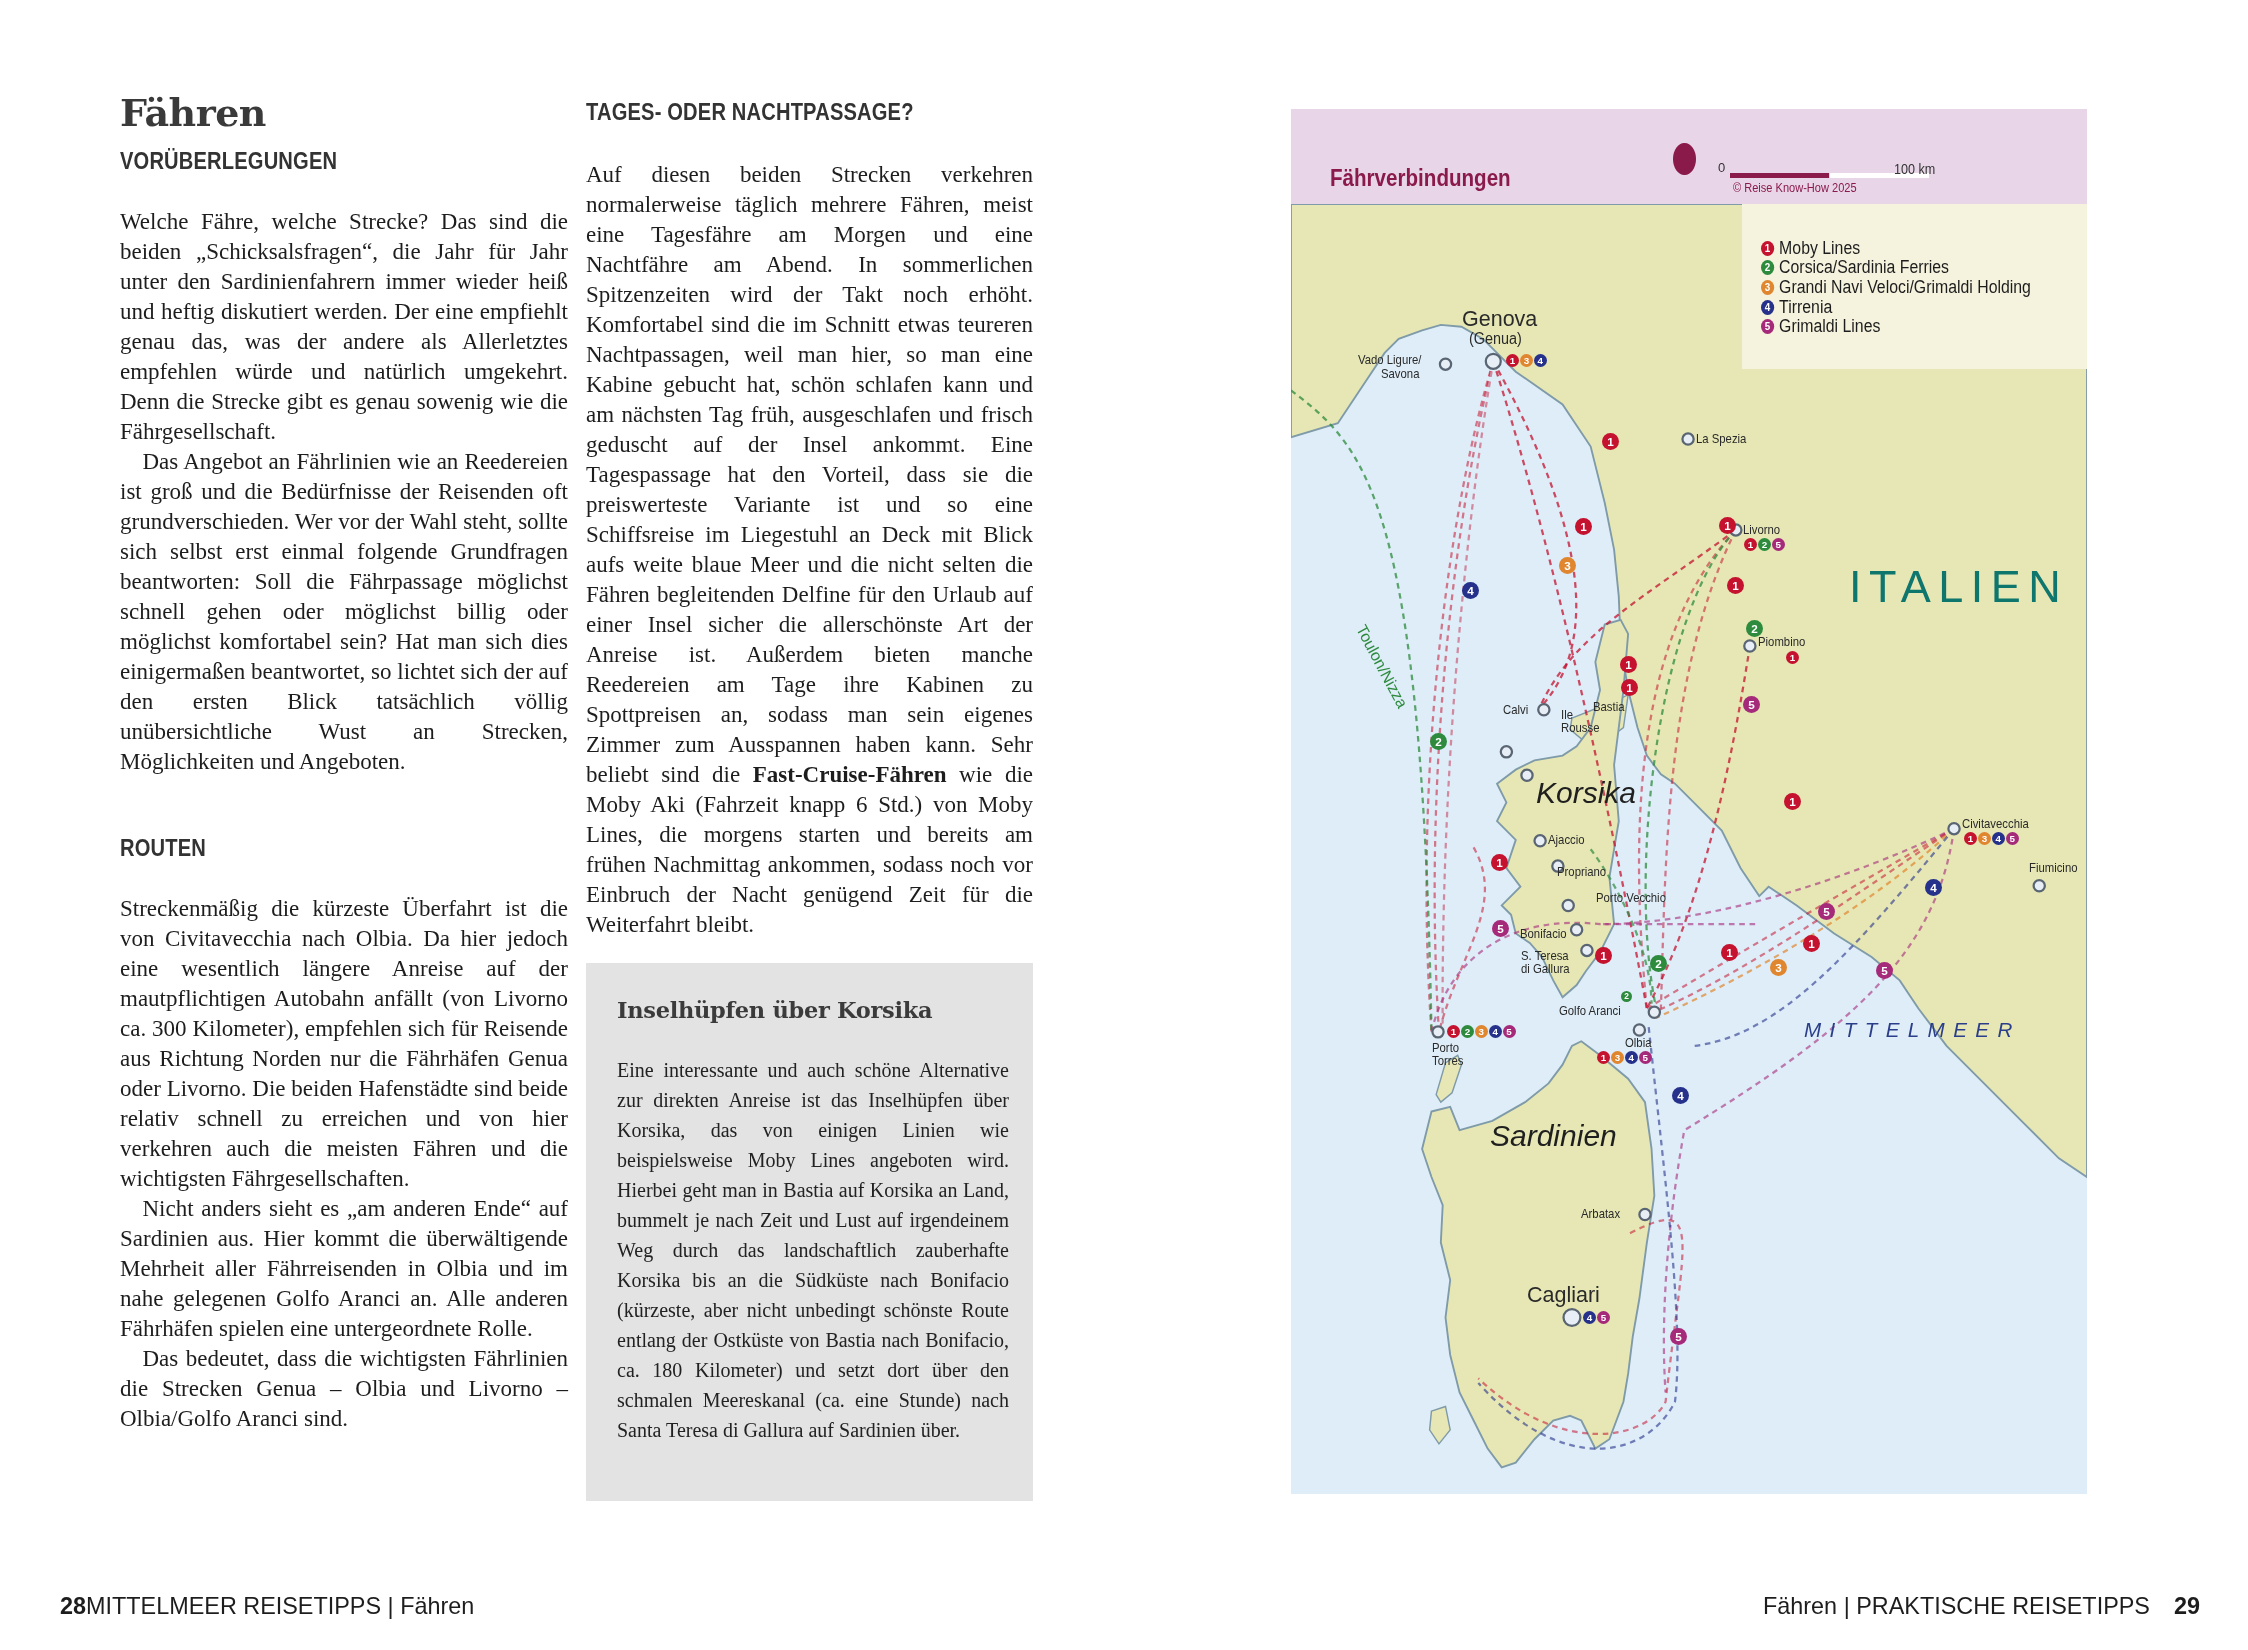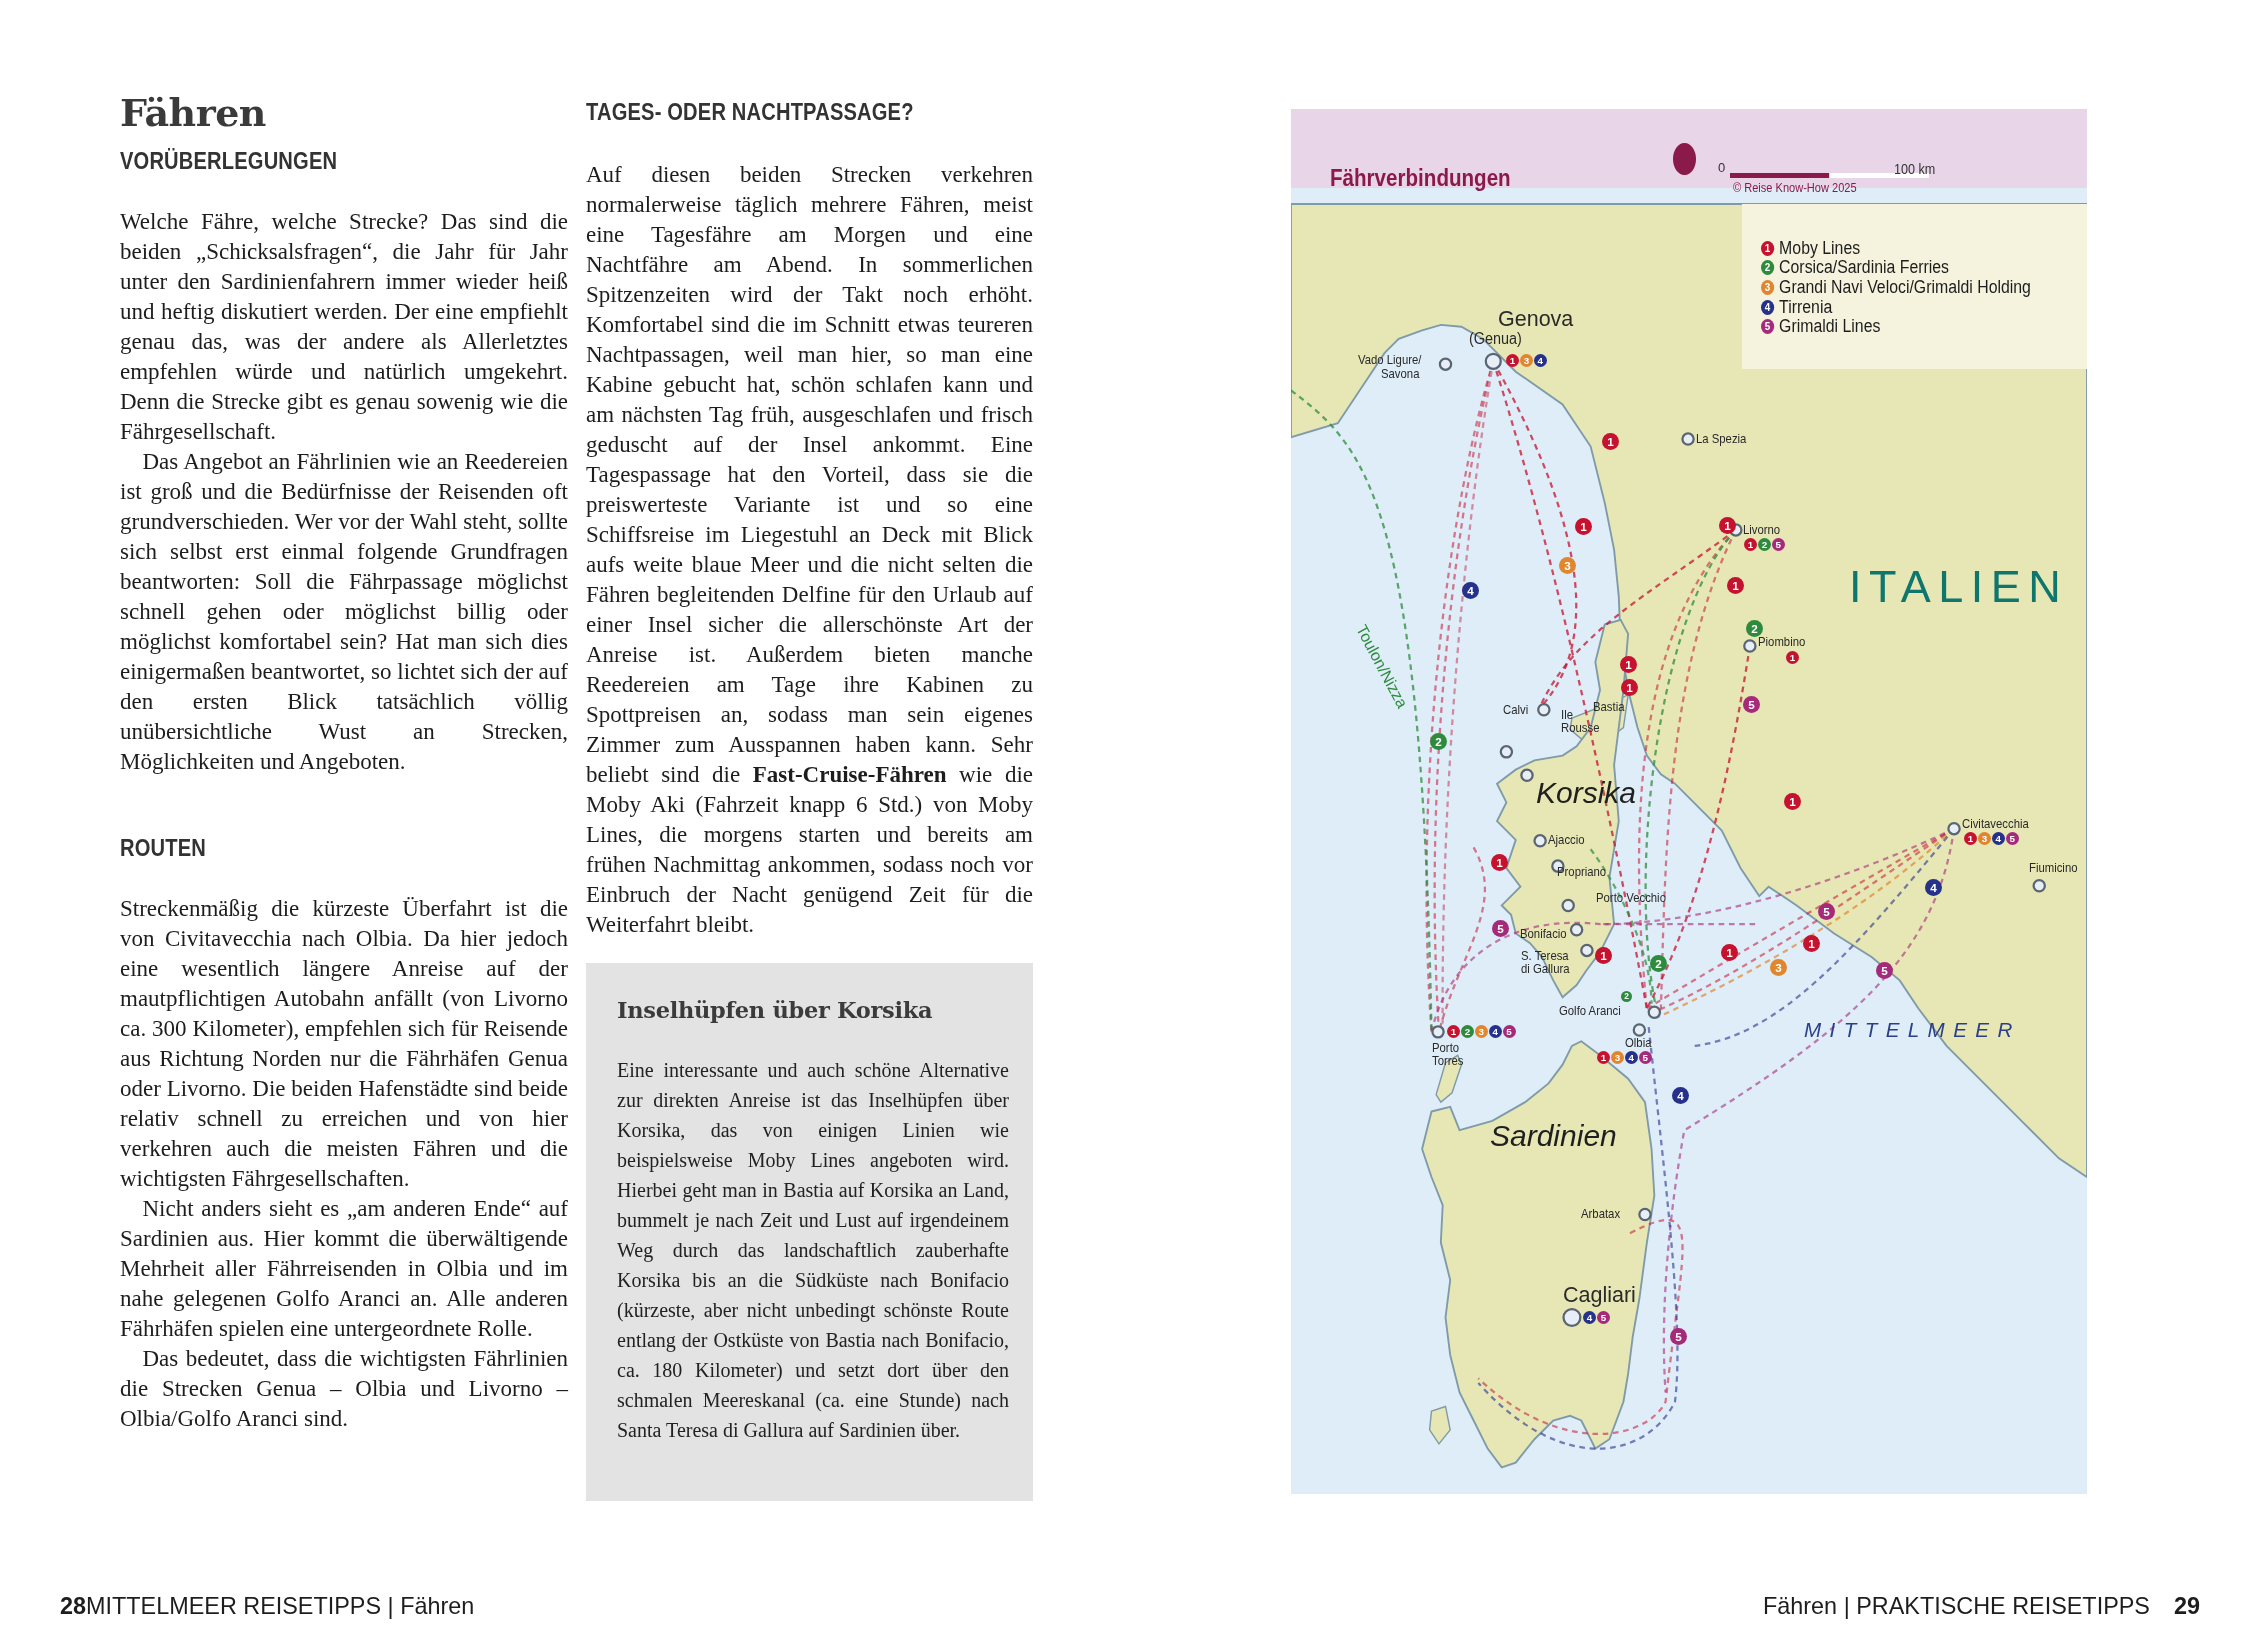--- a/index.html
+++ b/index.html
@@ -26,37 +26,37 @@
   .footer { position:absolute; top:1593px; font-family:"Liberation Sans", sans-serif; font-size:23.4px; color:#1d1d1d; white-space:nowrap; }
   .footer .pg { font-weight:bold; }
   #footer-left { left:60px; }
   #footer-left .pg { }
   #footer-right { right:49px; }
   #footer-right .pg { margin-left:24px; }
 
   
   #map { position:absolute; left:1291px; top:109px; width:796px; height:1385px; background:#deedf8; overflow:hidden; }
   #map svg { position:absolute; left:0; top:0; }
-  #map-header { position:absolute; left:0; top:0; width:796px; height:79px; background:#e8d6e8; }
+  #map-header { position:absolute; left:0; top:0; width:796px; height:95px; background:#e8d6e8; }
   #map-title { position:absolute; left:39px; top:56px; font-family:"Liberation Sans", sans-serif; font-weight:bold; font-size:23.4px; color:#8a1a4a; transform:scaleX(0.88); transform-origin:left; white-space:nowrap; }
   #scale-zero { position:absolute; left:427px; top:51px; font-family:"Liberation Sans", sans-serif; font-size:13px; color:#333; }
   #scale-max { position:absolute; left:603px; top:52px; font-family:"Liberation Sans", sans-serif; font-size:14px; color:#333; transform:scaleX(0.9); transform-origin:left; white-space:nowrap;}
   #scale-bar { position:absolute; left:439px; top:64px; width:99px; height:4.7px; background:#8a1a4a; }
   #scale-bar2 { position:absolute; left:539px; top:64px; width:99px; height:4.7px; background:#ffffff; }
   #copyright { position:absolute; left:442px; top:71px; font-family:"Liberation Sans", sans-serif; font-size:13px; color:#8a1a4a; white-space:nowrap; transform:scaleX(0.85); transform-origin:left; }
   #north-arrow { position:absolute; left:382px; top:34px; width:22.5px; height:32px; border-radius:50%; background:#8a1a4a; }
 
   #legend { position:absolute; left:451px; top:95px; width:346px; height:165px; background:#f5f3de; }
   .legend-item { position:absolute; left:19px; font-family:"Liberation Sans", sans-serif; font-size:18px; color:#1d1d1d; white-space:nowrap; transform:scaleX(0.88); transform-origin:left; display:flex; align-items:center; }
   .badge { display:inline-block; width:15px; height:15px; border-radius:50%; color:#fff; font-family:"Liberation Sans", sans-serif; font-weight:bold; font-size:11.2px; line-height:15px; text-align:center; margin-right:5.6px; flex:none; }
   .b1 { background:#c4122f; } .b2 { background:#2e8b3e; } .b3 { background:#e0862e; } .b4 { background:#25318a; } .b5 { background:#a52a7a; }
 
   .place { position:absolute; font-family:"Liberation Sans", sans-serif; color:#2a2a2a; white-space:nowrap; line-height:1; }
   .place.small { font-size:12.6px; transform:scaleX(0.9); transform-origin:left; }
-  .place.medium { font-size:21.5px;margin-left:36px; }
+  .place.medium { font-size:21.5px; }
   .place.island { font-size:30px; font-style:italic; color:#1f1f1f; }
   .place.country { font-size:45px; font-weight:normal; color:#0f766e; letter-spacing:7.5px; }
   .place.sea { font-size:20.6px; font-style:italic; color:#2b3e8a; letter-spacing:8.4px; }
   .route-label { position:absolute; font-family:"Liberation Sans", sans-serif; font-size:16px; color:#2e8b3e; transform:rotate(62deg); transform-origin:left top; white-space:nowrap; }
 
   .badge-group { position:absolute; display:flex; }
   .badge-group .badge { width:13px; height:13px; line-height:13px; font-size:9.8px; margin-right:0.9px; }
   .map-badge { position:absolute; width:17px; height:17px; border-radius:50%; color:#fff; font-family:"Liberation Sans", sans-serif; font-weight:bold; font-size:11.7px; line-height:17px; text-align:center; }
 
   #warning-box { position:absolute; left:474px; top:1040px; width:249px; height:186px; background:#ffffff; border:1.9px solid #b23a48; box-sizing:border-box; padding:9.4px 13px; }

